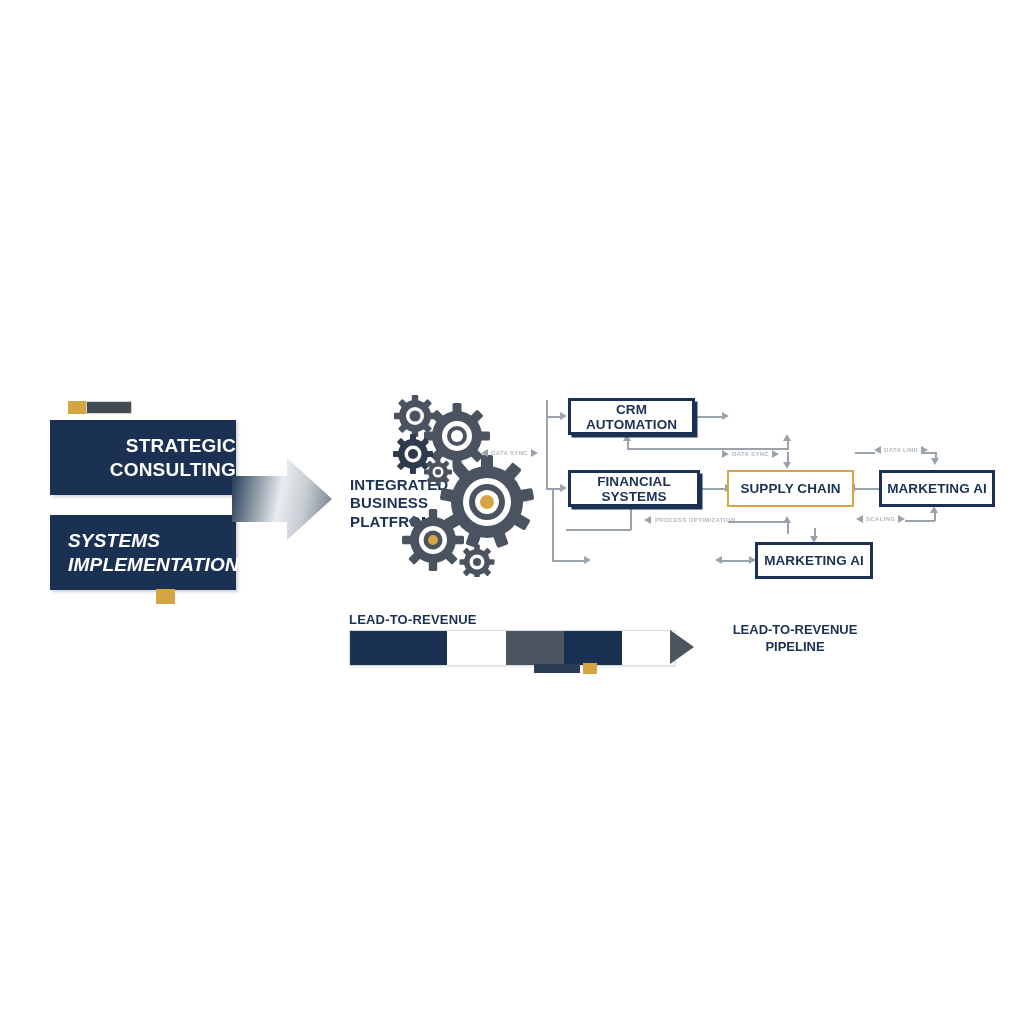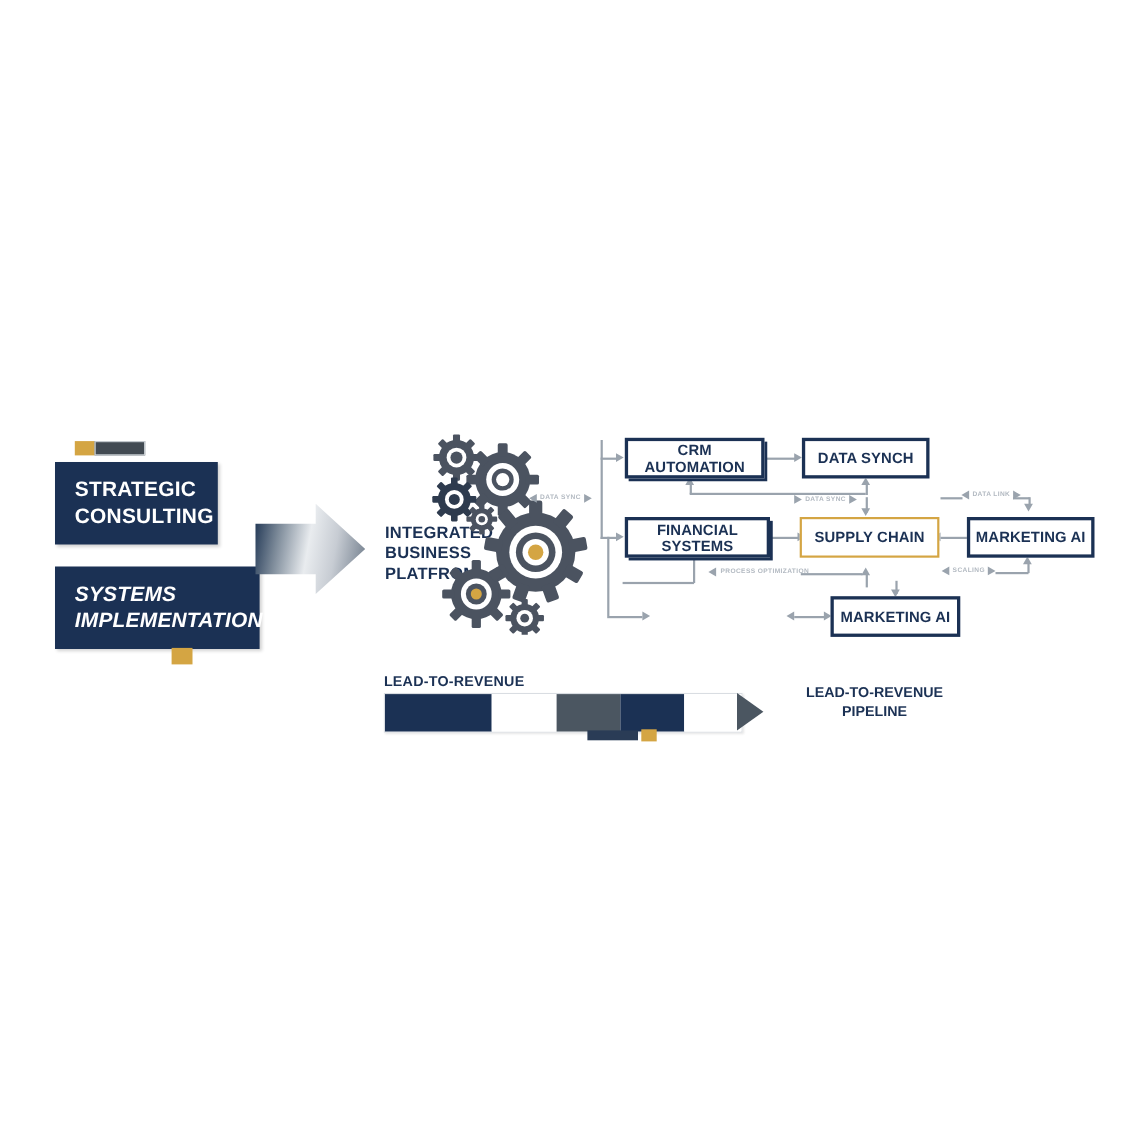--- a/index.html
+++ b/index.html
@@ -93,21 +93,21 @@
   }
 </style>
 </head>
 <body>
 
 <div id="canvas">
 
   <div class="abs deco-gold" style="left:68px;top:401px;width:18px;height:13px;"></div>
   <div class="abs deco-dark" style="left:86px;top:401px;width:46px;height:13px;border:1.5px solid #cfd4d9;box-sizing:border-box;"></div>
 
-  <div class="abs svc-block" style="left:50px;top:420px;width:148px;height:75px;">
+  <div class="abs svc-block" style="left:50px;top:420px;width:186px;height:75px;text-align:right;">
     <div class="svc-label">STRATEGIC CONSULTING</div>
   </div>
 
   <div class="abs svc-block" style="left:50px;top:515px;width:186px;height:75px;font-style:italic;">
     <div class="svc-label">SYSTEMS IMPLEMENTATION</div>
   </div>
 
   <div class="abs deco-gold" style="left:156px;top:589px;width:19px;height:15px;"></div>
 
   <div class="abs chevron" style="left:232px;top:458px;width:100px;height:82px;"></div>
@@ -328,23 +328,20 @@
   <div class="abs wire wire-v" style="left:814px;top:528px;height:12px;"></div>
   <div class="abs tri tri-d" style="left:810px;top:536px;"></div>
 
   <div class="abs wire wire-v" style="left:630px;top:508px;height:22px;"></div>
   <div class="abs wire wire-h" style="left:566px;top:529px;width:65px;"></div>
 
   <div class="abs pbox navy shadowed" style="left:568px;top:398px;width:127px;height:37px;">
     <span>CRM AUTOMATION</span>
   </div>
 
-  <div class="abs pbox navy" style="left:729px;top:398px;width:116px;height:37px;">
-    <span>DATA SYNCH</span>
-  </div>
 
   <div class="abs pbox gold" style="left:727px;top:470px;width:127px;height:37px;">
     <span>SUPPLY CHAIN</span>
   </div>
 
   <div class="abs pbox navy shadowed" style="left:568px;top:470px;width:132px;height:37px;">
     <span>FINANCIAL SYSTEMS</span>
   </div>
 
   <div class="abs pbox navy" style="left:879px;top:470px;width:116px;height:37px;">

